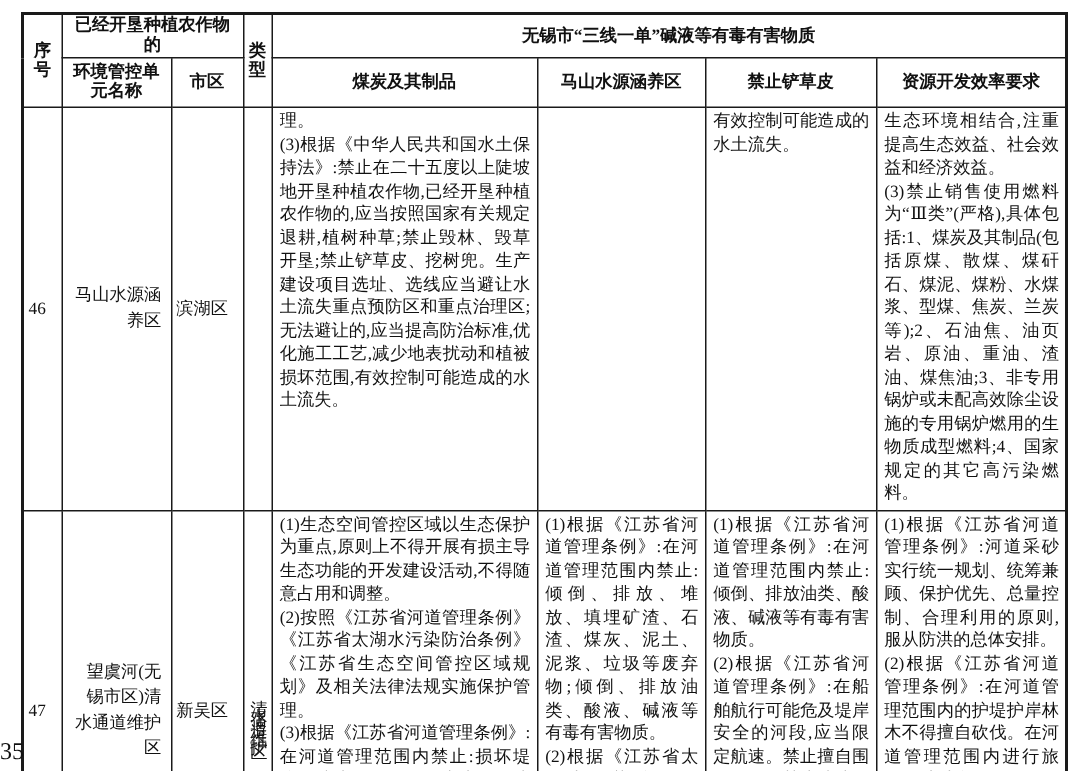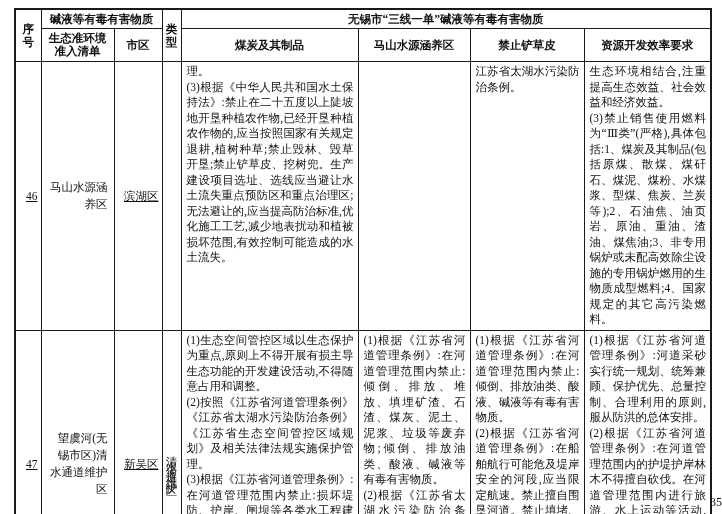--- a/index.html
+++ b/index.html
@@ -36,45 +36,44 @@
   tr.r46 { height:204px; }
   tr.r47 { height:237px; }
   td.txt {
     vertical-align:top;
     text-align:justify;
     white-space:pre-line;
     line-height:15.5px;
     padding:2px 4px 2px 5px;
   }
   td.ctr {
-    text-align:right;
+    text-align:left;
     vertical-align:middle;
     line-height:16px;
-    text-decoration:underline;
   }
   td.name {
     text-align:right;
     vertical-align:middle;
     line-height:17px;
     padding:2px 6px;
     margin-left:12px;
   }
   td.typecell { vertical-align:middle; text-align:center; padding:0; }
   .vtext {
     writing-mode:vertical-rl;
     text-orientation:upright;
     margin:0 auto;
     letter-spacing:5px;
     line-height:18px;
     font-size:11.5px;
   }
   .pageno {
     position:absolute; left:0; right:0; top:495px;
-    text-align:right;
-    font-size:12px;
+    text-align:left;
+    font-size:16px;
     line-height:14px;
   }
 </style>
 </head>
 <body>
 
 <div class="page">
 
   <table class="doc">
     <colgroup>
@@ -83,45 +82,45 @@
       <col style="width:48px">
       <col style="width:19px">
       <col style="width:177px">
       <col style="width:112px">
       <col style="width:114px">
       <col style="width:127px">
     </colgroup>
     <thead>
       <tr class="hrow1">
         <th rowspan="2">序号</th>
-        <th colspan="2">碱液等有毒有害物质</th>
+        <th colspan="2">已经开垦种植农作物的</th>
         <th rowspan="2">类型</th>
         <th colspan="4">无锡市“三线一单”碱液等有毒有害物质</th>
       </tr>
       <tr class="hrow2">
-        <th>生态准环境准入清单</th>
+        <th>环境管控单元名称</th>
         <th>市区</th>
         <th>煤炭及其制品</th>
         <th>马山水源涵养区</th>
         <th>禁止铲草皮</th>
         <th>资源开发效率要求</th>
       </tr>
     </thead>
     <tbody>
       <tr class="r46">
         <td class="ctr">46</td>
         <td class="name">马山水源涵养区</td>
         <td class="ctr">滨湖区</td>
         <td class="typecell">
             <div class="vtext"></div>
           </td>
         <td class="txt">理。
 (3)根据《中华人民共和国水土保持法》:禁止在二十五度以上陡坡地开垦种植农作物,已经开垦种植农作物的,应当按照国家有关规定退耕,植树种草;禁止毁林、毁草开垦;禁止铲草皮、挖树兜。生产建设项目选址、选线应当避让水土流失重点预防区和重点治理区;无法避让的,应当提高防治标准,优化施工工艺,减少地表扰动和植被损坏范围,有效控制可能造成的水土流失。</td>
         <td class="txt"></td>
-        <td class="txt">江苏省太湖水污染防治条例。</td>
+        <td class="txt">有效控制可能造成的水土流失。</td>
         <td class="txt">生态环境相结合,注重提高生态效益、社会效益和经济效益。
 (3)禁止销售使用燃料为“Ⅲ类”(严格),具体包括:1、煤炭及其制品(包括原煤、散煤、煤矸石、煤泥、煤粉、水煤浆、型煤、焦炭、兰炭等);2、石油焦、油页岩、原油、重油、渣油、煤焦油;3、非专用锅炉或未配高效除尘设施的专用锅炉燃用的生物质成型燃料;4、国家规定的其它高污染燃料。</td>
       </tr>
       <tr class="r47">
         <td class="ctr">47</td>
         <td class="name">望虞河(无锡市区)清水通道维护区</td>
         <td class="ctr">新吴区</td>
         <td class="typecell">
             <div class="vtext">清水通道维护区</div>
           </td>

